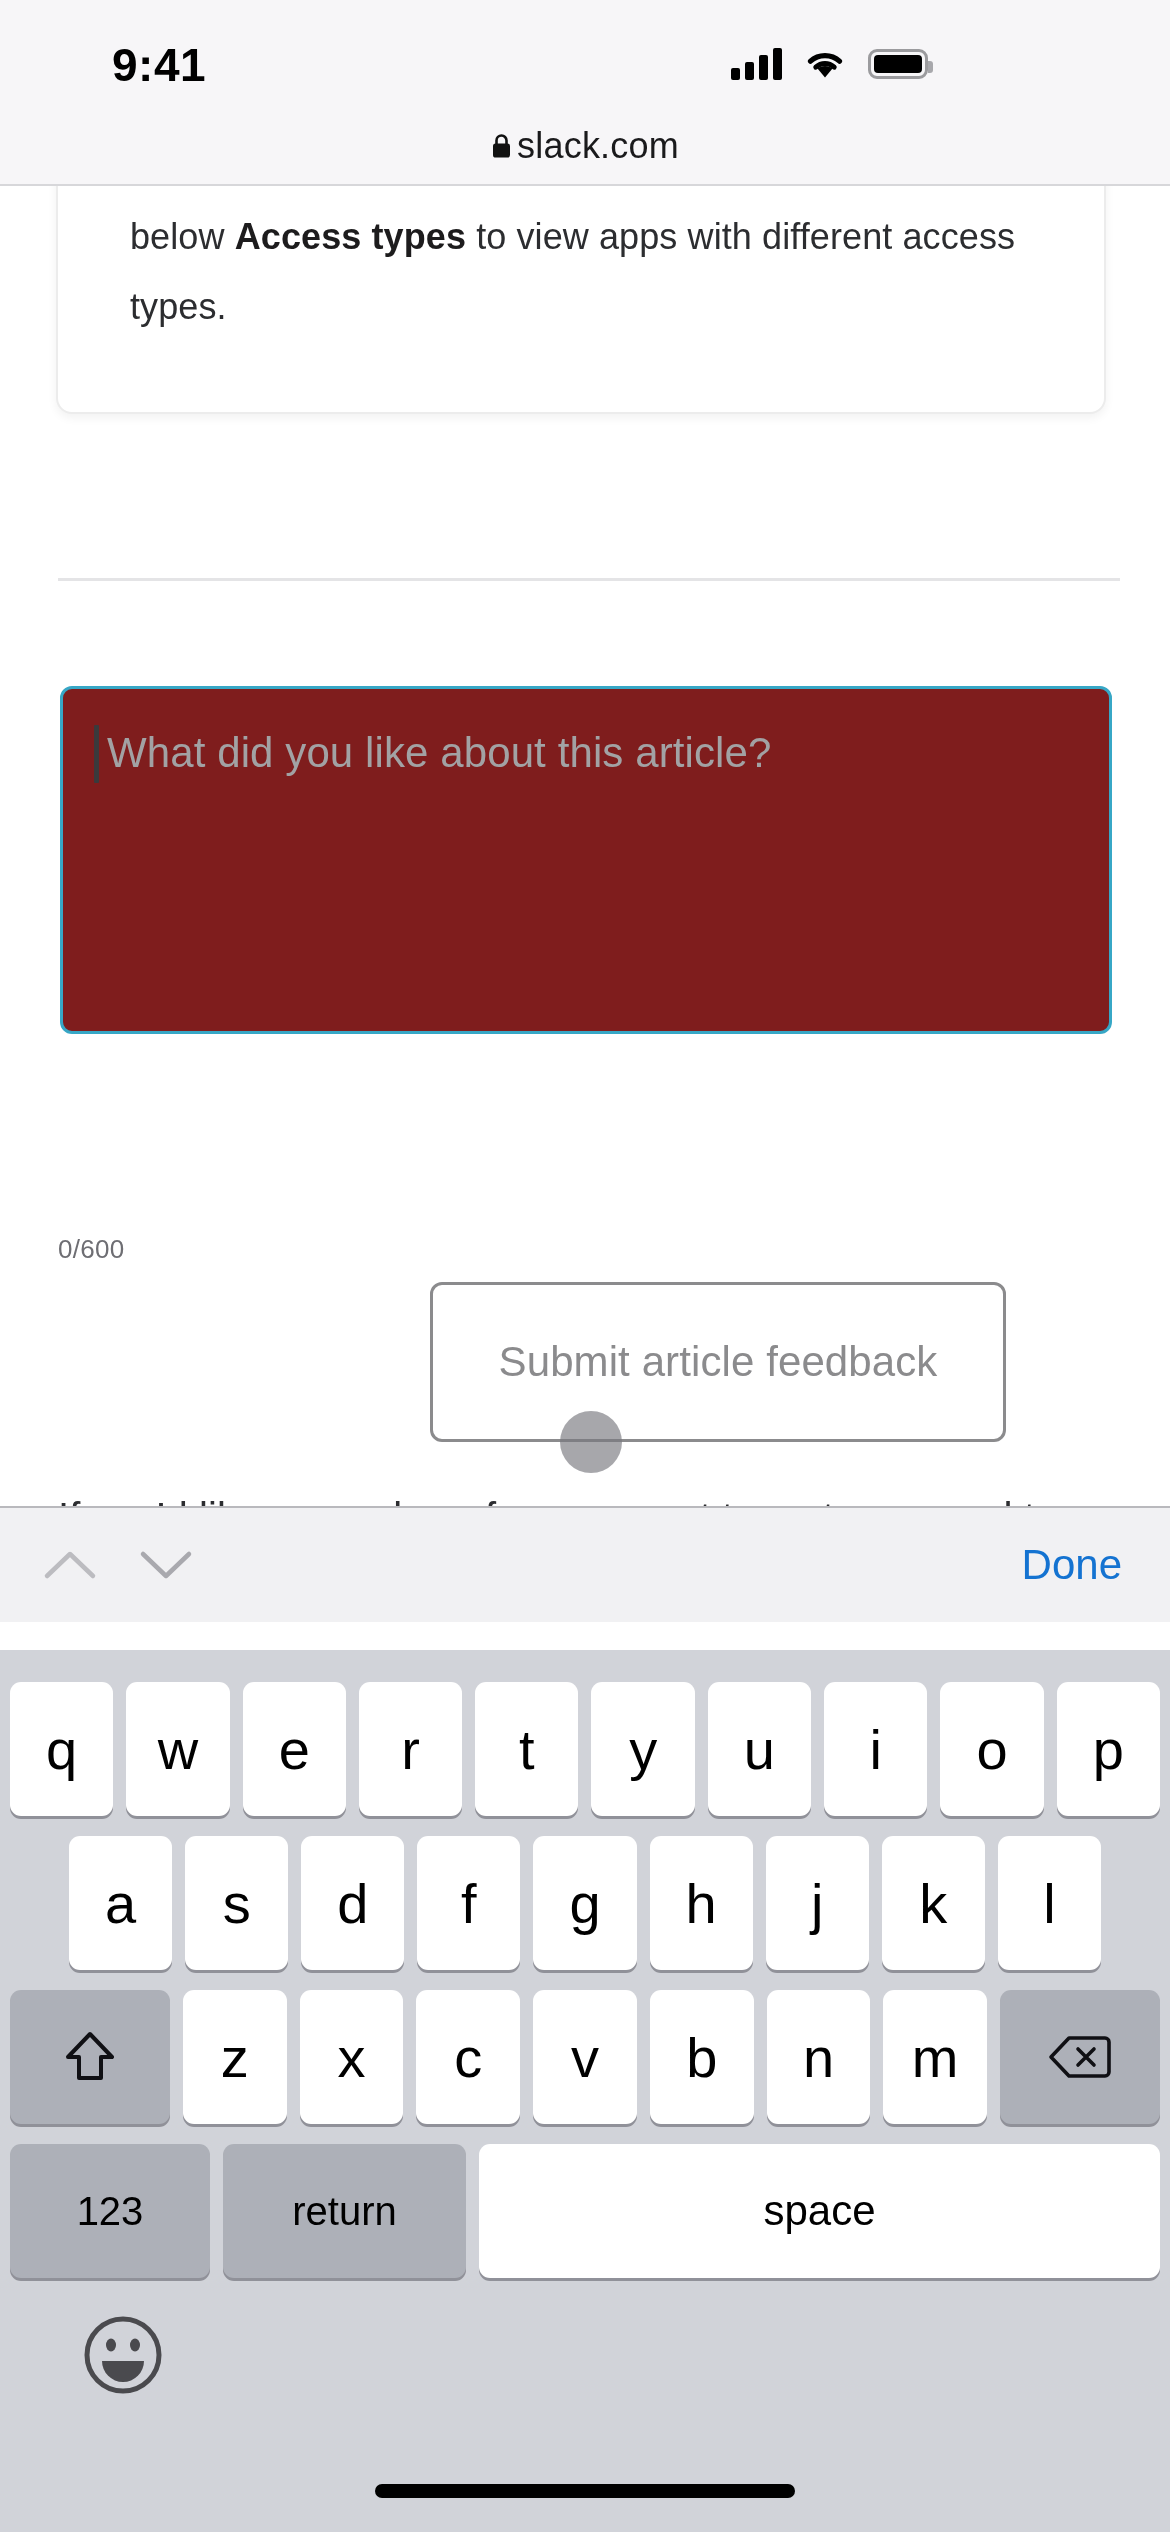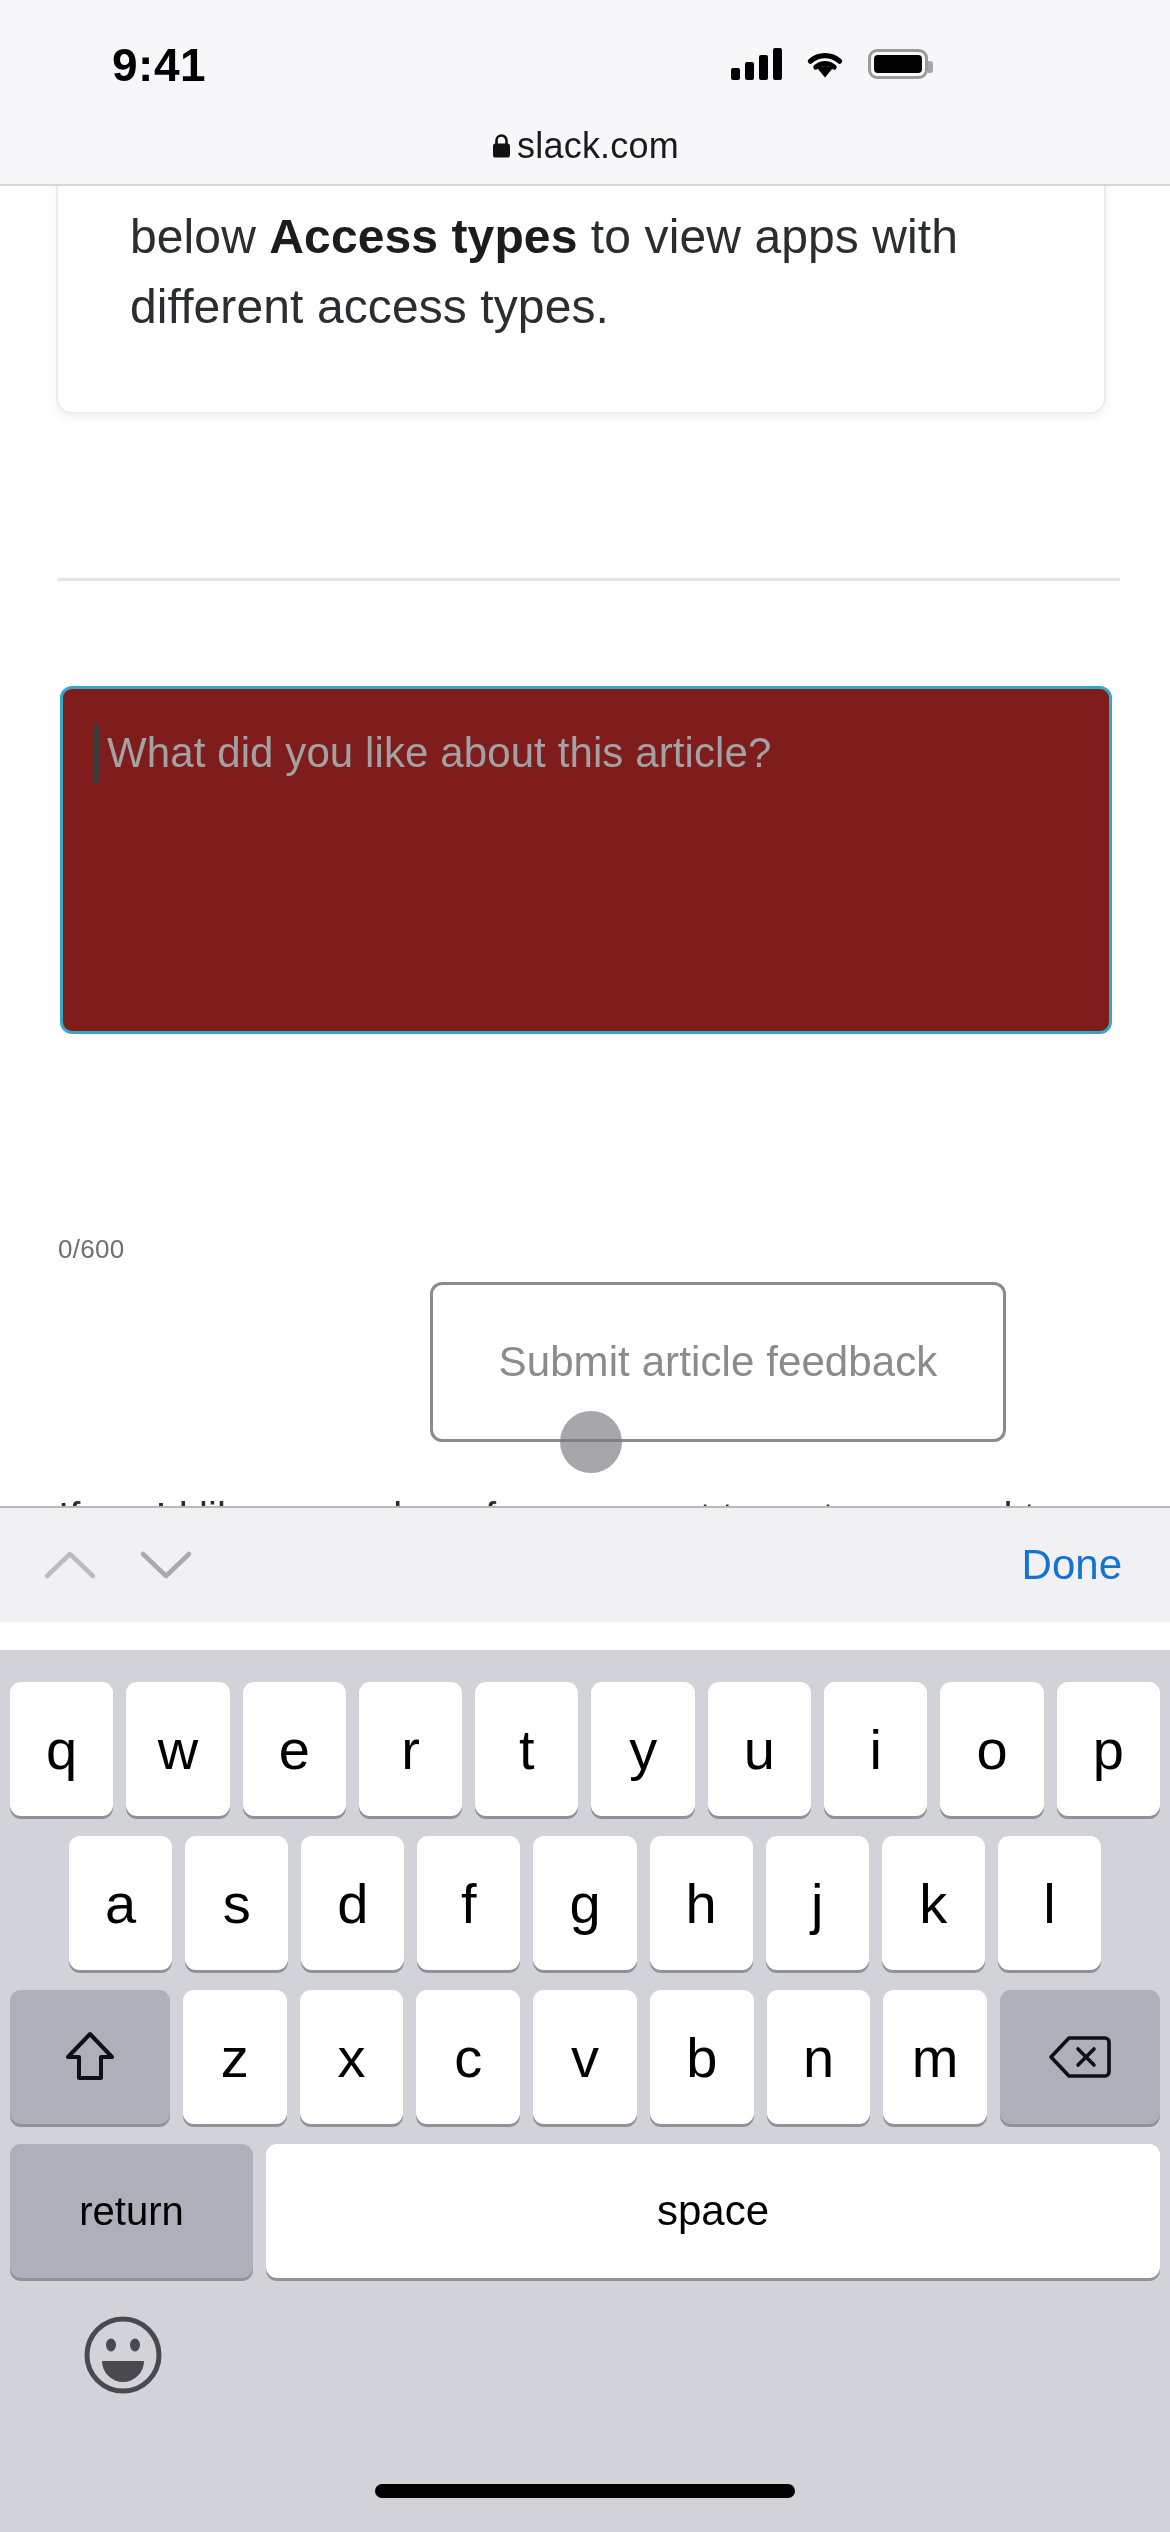--- a/index.html
+++ b/index.html
@@ -58,21 +58,21 @@
   }
   .info-card {
     position:absolute; left:56px; top:-24px; width:1050px; height:252px;
     background:#fff;
     border:2px solid #ececec;
     border-radius:16px;
     box-shadow:0 4px 10px rgba(0,0,0,.055);
     padding:38px 72px 0 72px;
   }
   .info-card p {
-    font-size:48px; line-height:70px; color:#2c2d30; letter-spacing:.1px;
+    font-size:36px; line-height:70px; color:#2c2d30; letter-spacing:.1px;
   }
   .info-card b { font-weight:700; color:#1d1c1d; }
 
   .divider {
     position:absolute; left:58px; top:392px; width:1062px; height:3px;
     background:#e4e4e6;
   }
 
   .feedback-textarea {
     position:absolute; left:60px; top:500px; width:1052px; height:348px;
@@ -277,20 +277,21 @@
       <div class="key">m</div>
       <div class="key wide backspace">
         <svg width="66" height="50" viewBox="0 0 66 50">
           <path d="M22 6 H58 a4 4 0 0 1 4 4 v30 a4 4 0 0 1 -4 4 H22 L4 25 Z" stroke="#101014" stroke-width="3.6" fill="none" stroke-linejoin="round"></path>
           <path d="M31 17 L47 33 M47 17 L31 33" stroke="#101014" stroke-width="3.6" stroke-linecap="round"></path>
         </svg>
       </div>
     </div>
 
     <div class="krow r4">
+      <div class="key fn">123</div>
       <div class="key fn-return">return</div>
       <div class="key space">space</div>
     </div>
 
     <div class="emoji-row">
       <svg class="emoji-key" viewBox="0 0 86 86">
         <circle cx="43" cy="43" r="36" stroke="#4a4a4e" stroke-width="5" fill="none"></circle>
         <ellipse cx="31" cy="33" rx="5" ry="6.5" fill="#4a4a4e"></ellipse>
         <ellipse cx="55" cy="33" rx="5" ry="6.5" fill="#4a4a4e"></ellipse>
         <path d="M22 49 H64 a21 21 0 0 1 -42 0 Z" fill="#4a4a4e"></path>

